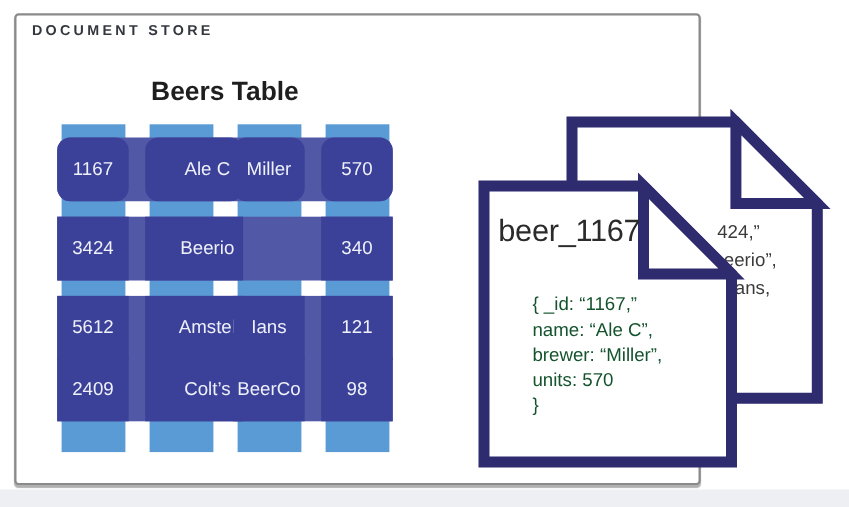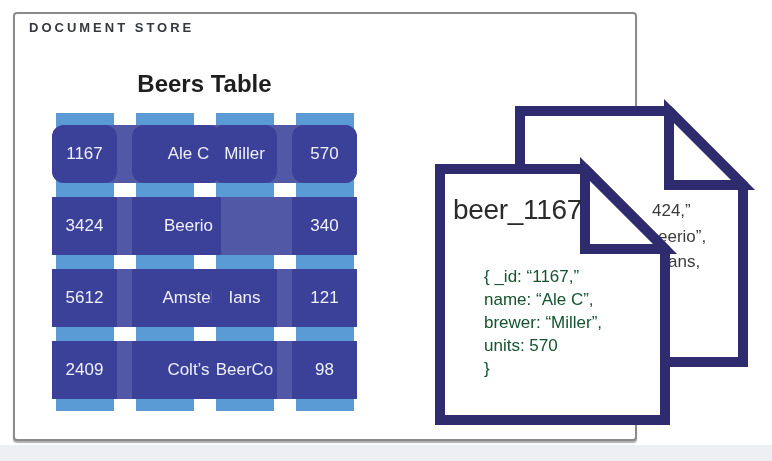--- a/index.html
+++ b/index.html
@@ -38,21 +38,21 @@
   .row-band{
     position:absolute;left:0;width:305px;height:58px;z-index:2;
     background:var(--mid-purple,#5159a7);
   }
   .cell{
     position:absolute;width:65px;height:58px;z-index:3;
     background:var(--dark-cell,#3b4098);
     color:#eef0fa;font-size:17px;
     display:flex;align-items:center;justify-content:center;
   }
-  .r0{top:12px;border-radius:12px;}.r1{top:84px;text-align:center;}.r2{top:156px;}.r3{top:228px;}
+  .r0{top:12px;border-radius:12px;}.r1{top:84px;text-align:center;}.r2{top:156px;}.r3{top:212px;}
   .c0{left:0;}.c1{left:80px;padding-left:24px;}.c2{left:160px;}.c3{left:240px;}
 
   
   .docs-region{position:absolute;left:417px;top:83px;width:325px;height:335px;}
   .doc-svg{position:absolute;left:0;top:0;width:325px;height:335px;}
   .doc-svg path{fill:#ffffff;stroke:var(--doc-border,#2f2b6f);stroke-width:10;stroke-linejoin:miter;}
   .doc-svg.back{z-index:1;}
   .doc-svg.front{z-index:3;}
   .frag{
     position:absolute;z-index:2;font-size:17px;color:#3b3b3b;white-space:nowrap;

